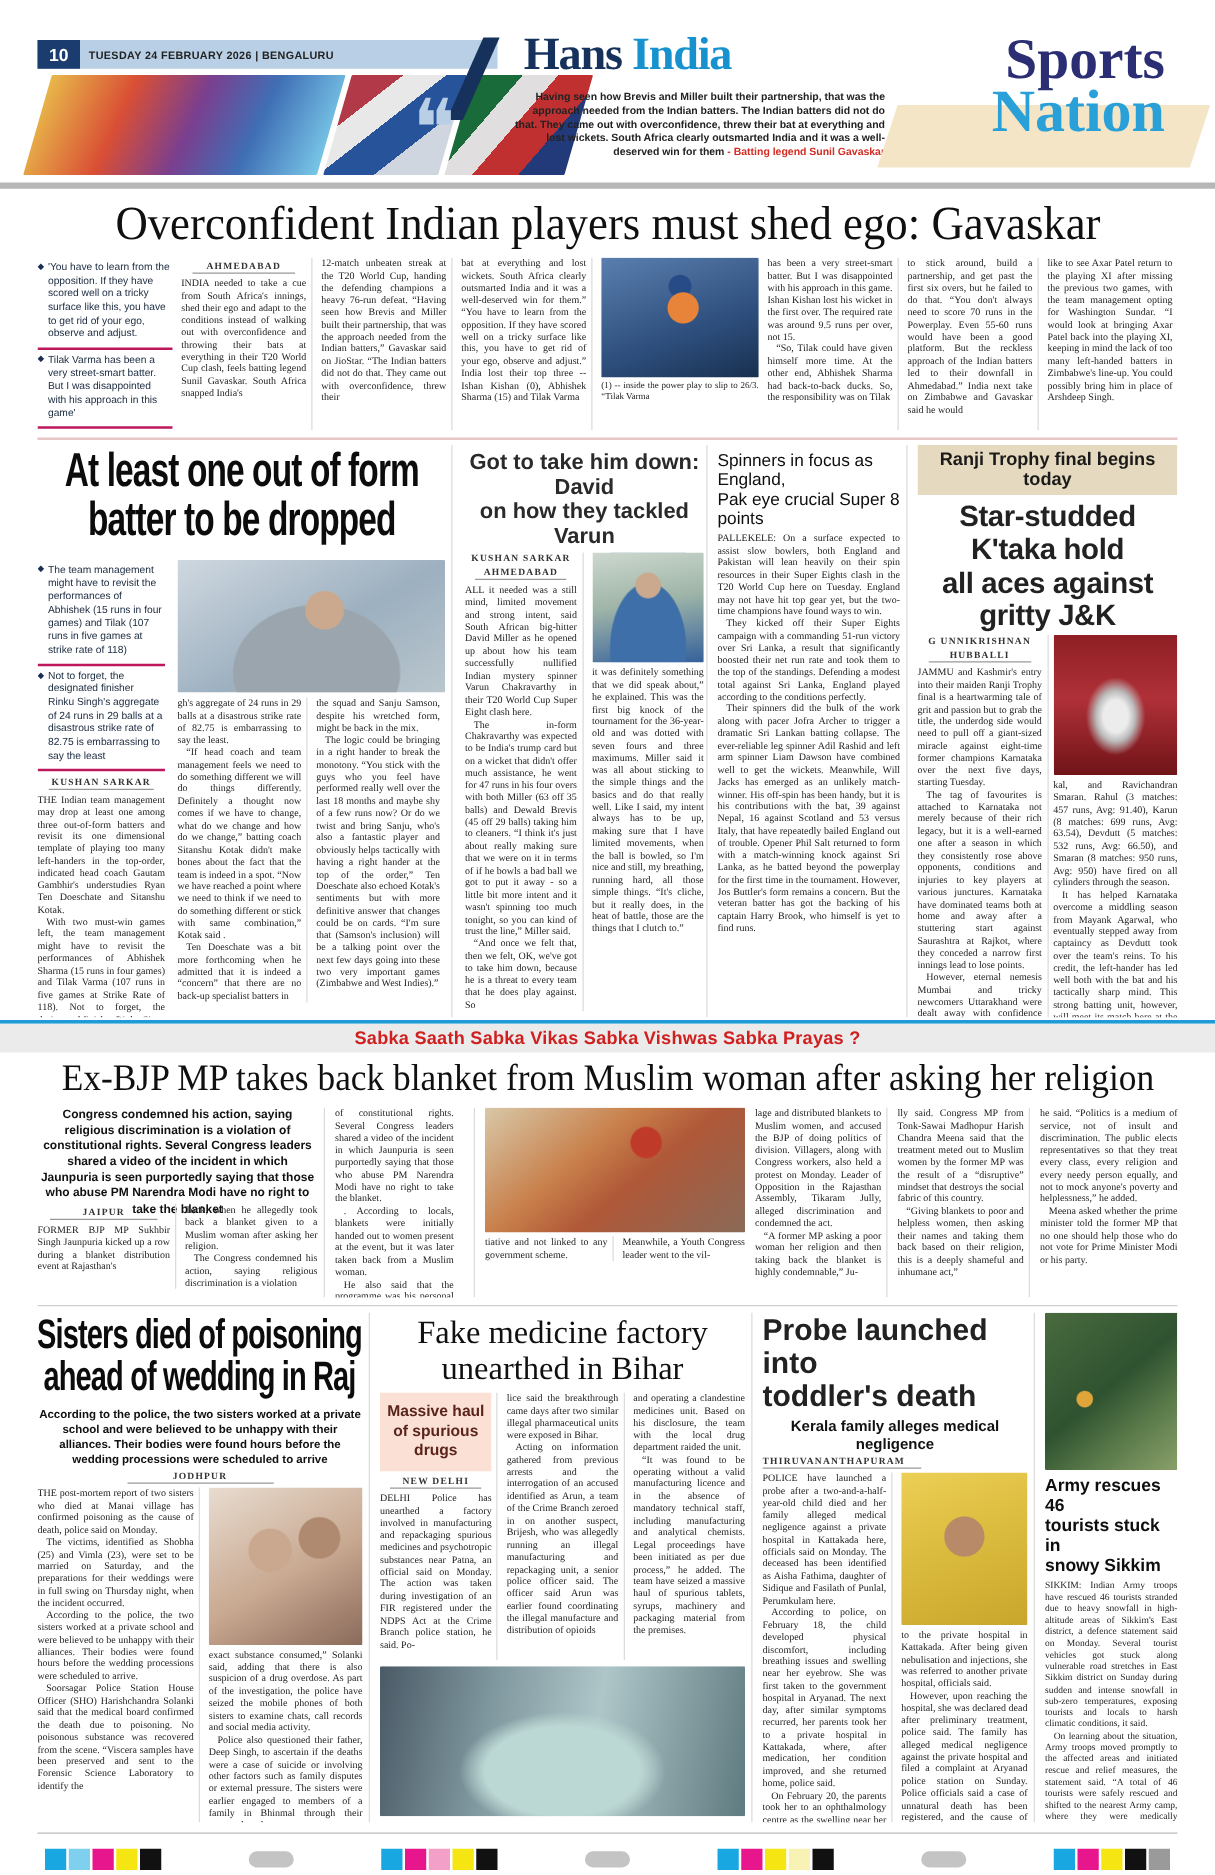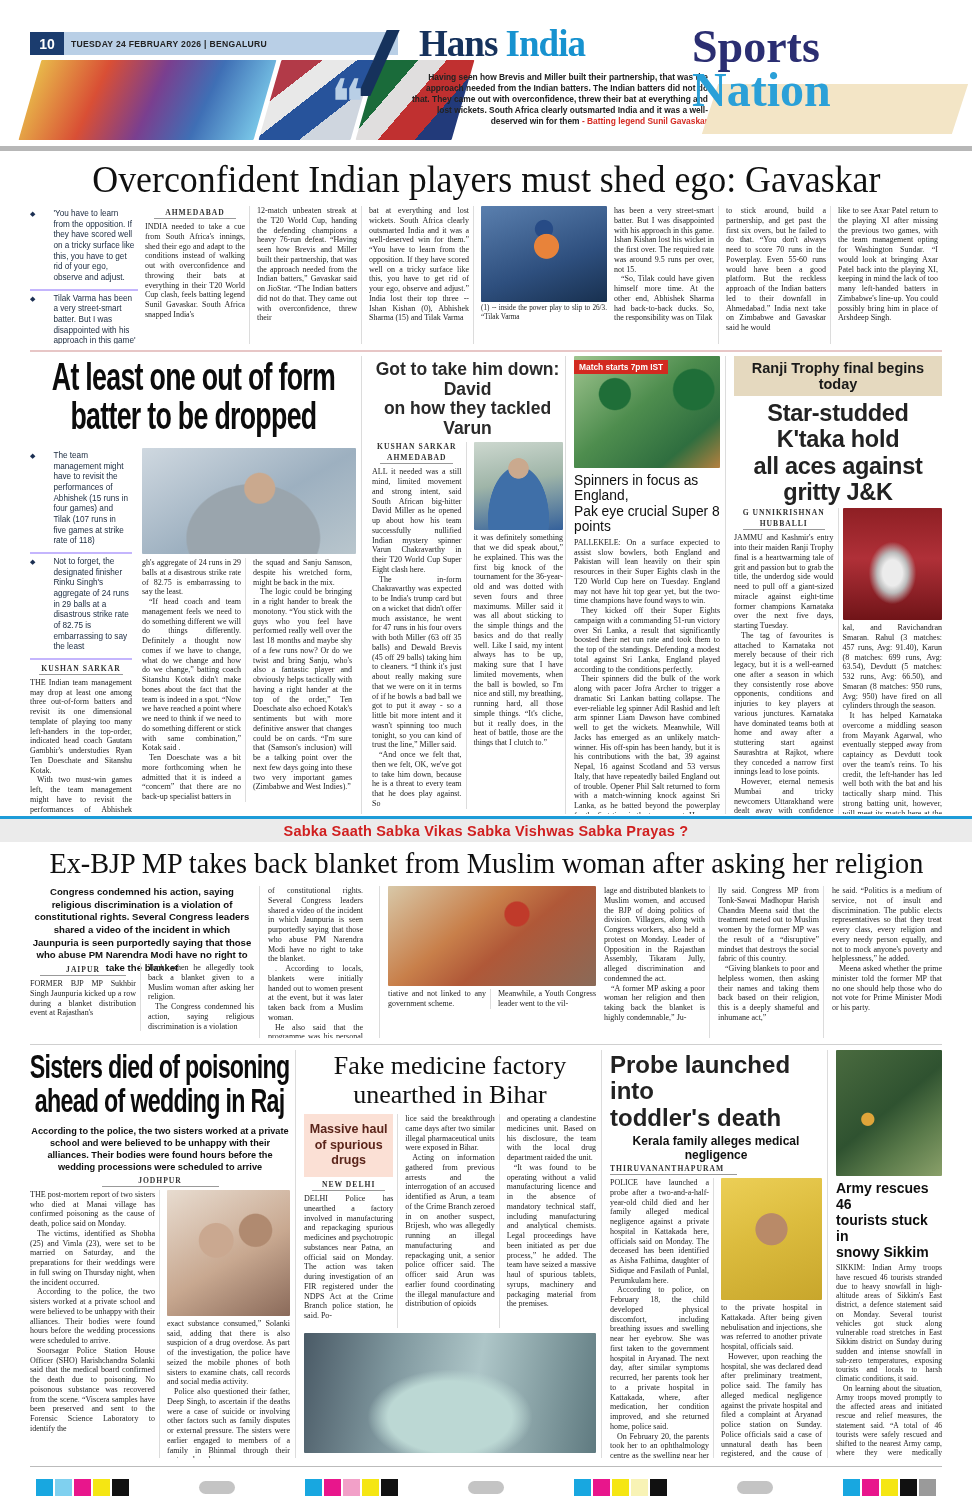--- a/index.html
+++ b/index.html
@@ -24,34 +24,34 @@
 .seg1{width:235px;background:linear-gradient(100deg,#e8b84a,#d94f35 28%,#7a3f8f 52%,#3f6fb5 74%,#79c7e8)}
 .seg2{width:92px;background:linear-gradient(135deg,#b23a48 0 24%,#e8e8e8 24% 44%,#27539b 44% 70%,#cfd6df 70%)}
 .seg3{width:96px;background:linear-gradient(120deg,#1a6b3a 0 28%,#e0dede 28% 48%,#c03030 48% 74%,#223a7a 74%)}
 .slash{position:absolute;left:342px;top:22px;width:13px;height:66px;background:#16325c;transform:skewX(-24deg)}
 .qmark{position:absolute;left:300px;top:64px;font-size:64px;line-height:1;color:#b9cfe6;font-family:"Liberation Serif",serif}
 .masthead{position:absolute;left:372px;top:14px;width:200px;text-align:center;font-family:"Liberation Serif",serif;font-weight:bold;font-size:37px;letter-spacing:-1px;white-space:nowrap}
 .mast-1{color:#16325c}.mast-2{color:#1792cf}
 .mast-quote{position:absolute;left:378px;top:64px;width:300px;font-family:"Liberation Sans",sans-serif;font-weight:bold;font-size:8.4px;line-height:1.3;color:#222;text-align:right}
 .mast-attr{color:#d42b22}
 .nation-bg{position:absolute;right:-18px;top:76px;width:250px;height:50px;background:#f3e5c6;transform:skewX(-18deg)}
-.section-words{position:absolute;right:10px;top:18px;width:240px;text-align:left;font-family:"Liberation Serif",serif;font-weight:bold;line-height:.92}
+.section-words{position:absolute;right:10px;top:18px;width:240px;text-align:right;font-family:"Liberation Serif",serif;font-weight:bold;line-height:.92}
 .sec-1{display:block;font-size:46px;color:#2b2e72}
 .sec-2{display:block;font-size:48px;color:#2aa0d8;position:relative}
 .hdr-rule{height:5px;background:#b7b7b7;margin:0 -30px}
 
 
 .serifhead{font-family:"Liberation Serif",serif;font-weight:normal;text-align:center;color:#101010}
 .squeeze>span{display:block;width:106%;margin-left:-3%;transform:scaleX(.943);transform-origin:50% 50%;white-space:pre-line}
 .cond{font-family:"Liberation Sans",sans-serif;font-weight:bold;color:#0c0c0c;overflow:hidden}
 .cond>span{display:block;width:142%;margin-left:-21%;transform:scaleX(.704);transform-origin:50% 0;text-align:center;white-space:pre-line;line-height:1.02;letter-spacing:-1px}
 
 
 .bullets{font-family:"Liberation Sans",sans-serif;font-size:8.2px;line-height:1.3;color:#1a2a3f}
-.bullet{display:flex;gap:18px;padding:3px 2px 5px 0;border-bottom:2px solid #c4b5fd}
+.bullet{display:flex;gap:3px;padding:3px 2px 5px 0;border-bottom:2px solid #be185d}
 .bullet .bi{color:#1b2f52;font-size:7px;line-height:1.5}
 .introbox{font-family:"Liberation Sans",sans-serif;font-weight:bold;text-align:center;color:#111}
 
 
 .ph{width:100%;border-radius:1px}
 .ph-batter{height:96px;background:radial-gradient(circle at 52% 42%,#e8833a 0 14%,transparent 15%),radial-gradient(circle at 50% 24%,#274b86 0 9%,transparent 10%),linear-gradient(160deg,#5a7fae,#2e4f7e 60%,#18304f)}
 .ph-dropped{height:106px;background:radial-gradient(circle at 55% 38%,#caa98e 0 11%,transparent 12%),radial-gradient(ellipse at 52% 85%,#9aa5ad 0 42%,transparent 43%),linear-gradient(150deg,#cfd8e0,#9db0c0 55%,#b9c6cd)}
 .ph-varun{height:88px;background:radial-gradient(circle at 50% 30%,#caa98e 0 13%,transparent 14%),radial-gradient(ellipse at 50% 88%,#3f6fa8 0 48%,transparent 49%),linear-gradient(170deg,#cdd8cf,#9fb5a8 45%,#35619b)}
 .ph-pak{height:112px;background:radial-gradient(circle at 28% 34%,#1f6e38 0 12%,transparent 13%),radial-gradient(circle at 82% 30%,#1f6e38 0 14%,transparent 15%),linear-gradient(140deg,#9fc48f,#4e8d4e 45%,#2f6e3f 78%,#b5803f)}
 .ph-trophy{height:112px;background:radial-gradient(ellipse at 50% 58%,#ececec 0 14%,#bcbcbc 22%,transparent 34%),linear-gradient(180deg,#8e1f24,#b03038 45%,#701418)}
@@ -270,24 +270,20 @@
           <p class="bp">“And once we felt that, then we felt, OK, we've got to take him down, because he is a threat to every team that he does play against. So</p>
         </div>
         <div class="col">
           <div class="ph ph-varun" style="margin-bottom:3px"></div>
           <p class="bp noind">it was definitely something that we did speak about,” he explained. This was the first big knock of the tournament for the 36-year-old and was dotted with seven fours and three maximums. Miller said it was all about sticking to the simple things and the basics and do that really well. Like I said, my intent always has to be up, making sure that I have limited movements, when the ball is bowled, so I'm nice and still, my breathing, running hard, all those simple things. “It's cliche, but it really does, in the heat of battle, those are the things that I clutch to.”</p>
         </div>
       </div>
     </div>
 
     <div class="st-spinners vr" style="padding-right:5px">
-      <div class="spin-photo-wrap">
-        <div class="ph ph-pak"></div>
-        <div class="match-label">Match starts 7pm IST</div>
-      </div>
       <h3 class="spin-head">Spinners in focus as England,
 Pak eye crucial Super 8 points</h3>
       <div class="col">
         <p class="bp noind">PALLEKELE: On a surface expected to assist slow bowlers, both England and Pakistan will lean heavily on their spin resources in their Super Eights clash in the T20 World Cup here on Tuesday. England may not have hit top gear yet, but the two-time champions have found ways to win.</p>
         <p class="bp">They kicked off their Super Eights campaign with a commanding 51-run victory over Sri Lanka, a result that significantly boosted their net run rate and took them to the top of the standings. Defending a modest total against Sri Lanka, England played according to the conditions perfectly.</p>
         <p class="bp">Their spinners did the bulk of the work along with pacer Jofra Archer to trigger a dramatic Sri Lankan batting collapse. The ever-reliable leg spinner Adil Rashid and left arm spinner Liam Dawson have combined well to get the wickets. Meanwhile, Will Jacks has emerged as an unlikely match-winner. His off-spin has been handy, but it is his contributions with the bat, 39 against Nepal, 16 against Scotland and 53 versus Italy, that have repeatedly bailed England out of trouble. Opener Phil Salt returned to form with a match-winning knock against Sri Lanka, as he batted beyond the powerplay for the first time in the tournament. However, Jos Buttler's form remains a concern. But the veteran batter has got the backing of his captain Harry Brook, who himself is yet to find runs.</p>
       </div>
     </div>
 
     <div class="st-ranji">

